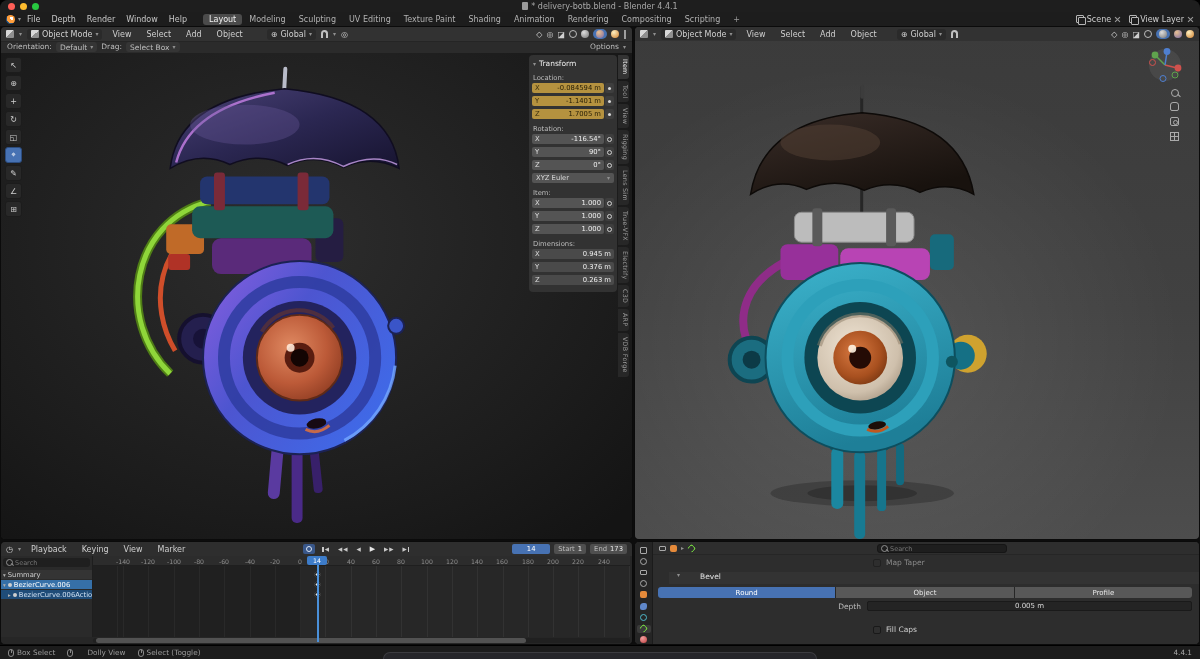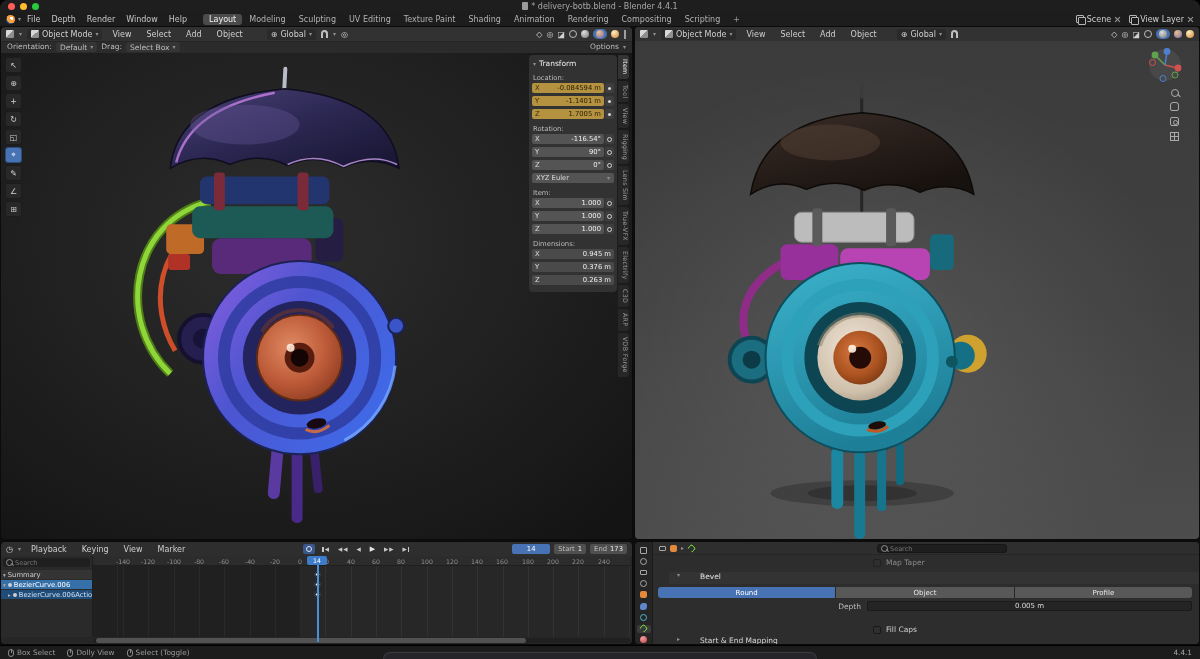--- a/index.html
+++ b/index.html
@@ -750,33 +750,29 @@
       <div class="num-row" style="top:59px">
         <span class="nlab">Depth</span>
         <div class="pfield">
             <span>0.005 m</span>
           </div>
       </div>
       <div class="pr-row" style="left:220px;top:83px">
         <span class="cb"></span>
         <span>Fill Caps</span>
       </div>
-      <div class="sec-hdr plain" style="top:94px">
-        <span class="chev">▸</span>
-        <span>Start &amp; End Mapping</span>
-      </div>
     </div>
   </div>
 
   <div class="statusbar">
     <span style="display:flex;align-items:center;gap:3px">
         <span class="mouse"></span>
         <span>Box Select</span>
       </span>
-    <span style="display:flex;align-items:center;gap:3px">
+    <span style="display:flex;align-items:center;gap:14px">
         <span class="mouse"></span>
         <span>Dolly View</span>
       </span>
     <span style="display:flex;align-items:center;gap:3px">
         <span class="mouse"></span>
         <span>Select (Toggle)</span>
       </span>
     <span class="sb-ver">4.4.1</span>
   </div>
   <div class="dock"></div>

